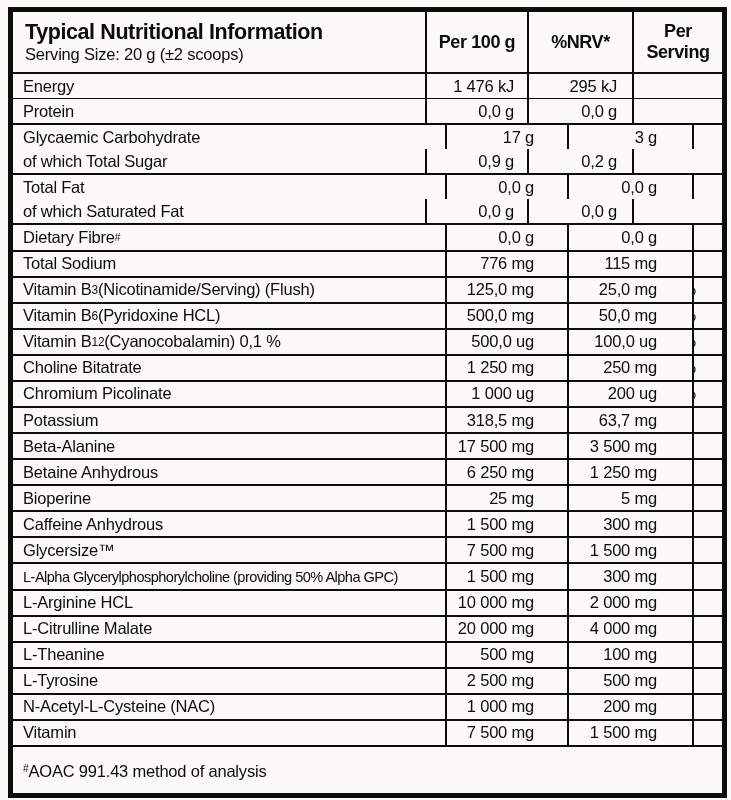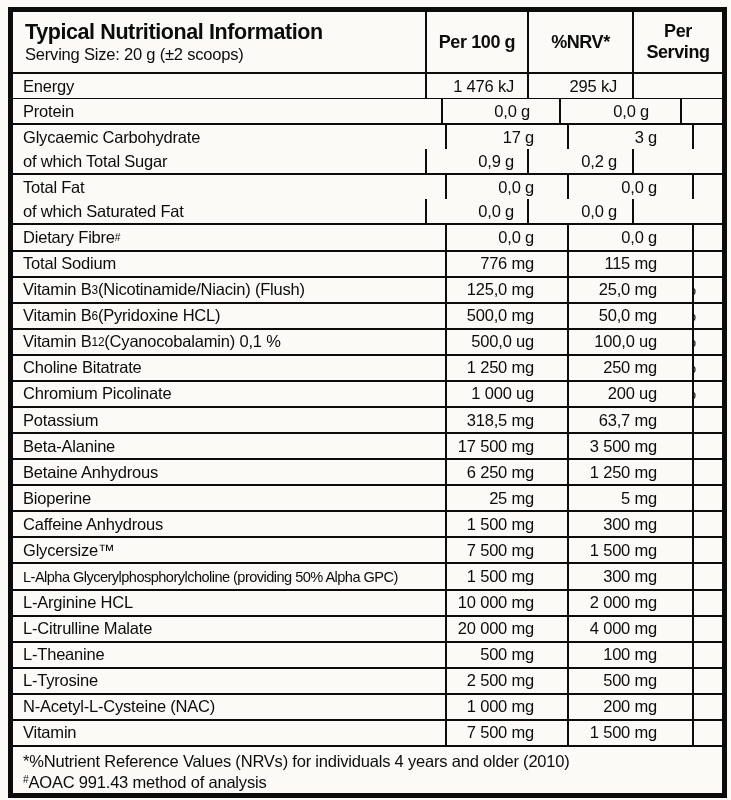--- a/index.html
+++ b/index.html
@@ -47,21 +47,21 @@
   }
   
   .t-body{ flex:1 1 auto; display:flex; flex-direction:column; }
   .row{
     flex:1 1 0;
     display:grid;
     grid-template-columns:412px 102px 105px 1fr;
     min-height:0;
   }
   .sep-thick{ border-top:2px solid var(--ink);gap:20px; }
-  .sep-thin{ border-top:1px solid var(--ink);gap:16px; }
+  .sep-thin{ border-top:1px solid var(--ink); }
   .cell{
     display:flex; align-items:center;
     font-size:16.5px;
     white-space:nowrap; overflow:hidden;
   }
   .c-label{ padding-left:10px; justify-content:flex-start; }
   .c-label.ind1{ }
   .c-label.ind2{ }
   .c-per100, .c-serving, .c-nrv{
     border-left:2px solid var(--ink);
@@ -162,21 +162,21 @@
           <span>Total Sodium</span>
         </div>
         <div class="cell c-per100">776 mg</div>
         <div class="cell c-serving">115 mg</div>
         <div class="cell c-nrv"></div>
       </div>
       <div class="row sep-thick">
         <div class="cell c-label">
           <span>Vitamin B</span>
           <span class="small">3</span>
-          <span> (Nicotinamide/Niacin) (Flush)</span>
+          <span> (Nicotinamide/Serving) (Flush)</span>
         </div>
         <div class="cell c-per100">125,0 mg</div>
         <div class="cell c-serving">25,0 mg</div>
         <div class="cell c-nrv">156%</div>
       </div>
       <div class="row sep-thick">
         <div class="cell c-label">
           <span>Vitamin B</span>
           <span class="small">6</span>
           <span> (Pyridoxine HCL)</span>
@@ -311,17 +311,16 @@
         <div class="cell c-label">
           <span>Vitamin</span>
         </div>
         <div class="cell c-per100">7 500 mg</div>
         <div class="cell c-serving">1 500 mg</div>
         <div class="cell c-nrv"></div>
       </div>
     </div>
 
   <div class="t-footer">
-      <div class="footnote"><span>*%Nutrient Reference Values (NRVs) for individuals 4 years and older (2010)</span></div>
       <div class="footnote"><span class="sup">#</span><span>AOAC 991.43 method of analysis</span></div>
     </div>
 
 </div>
 
 </body></html>

